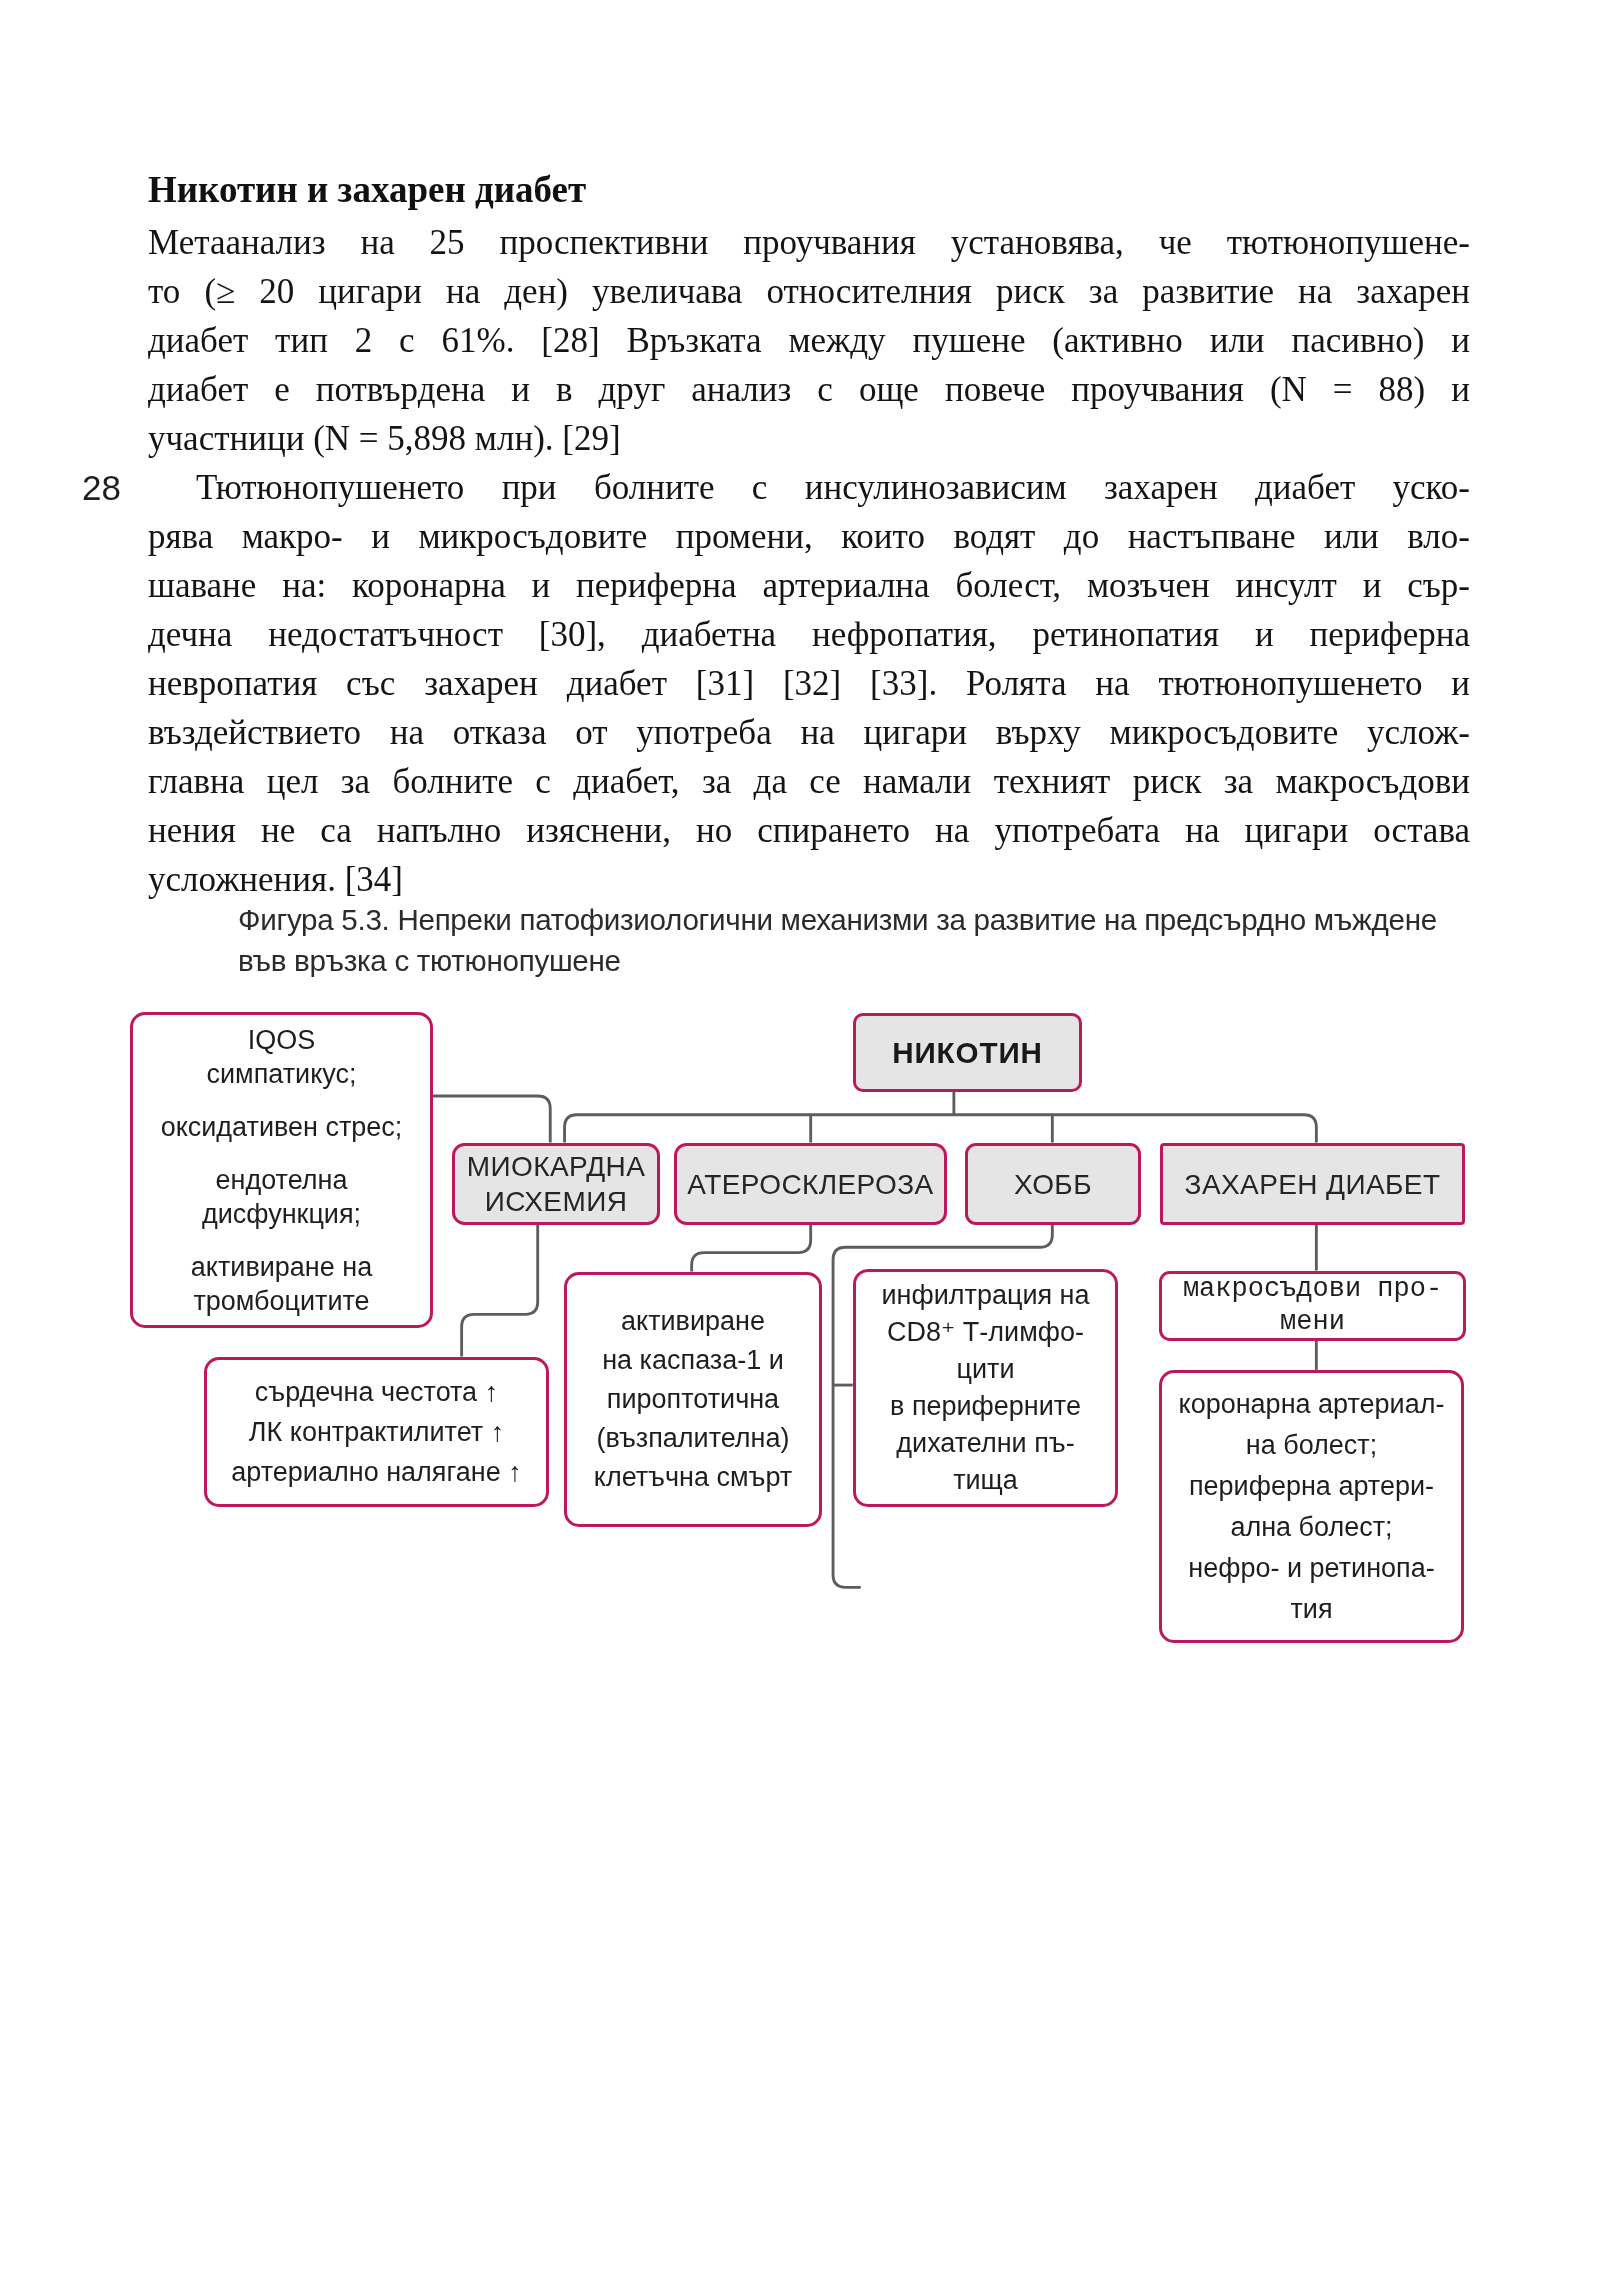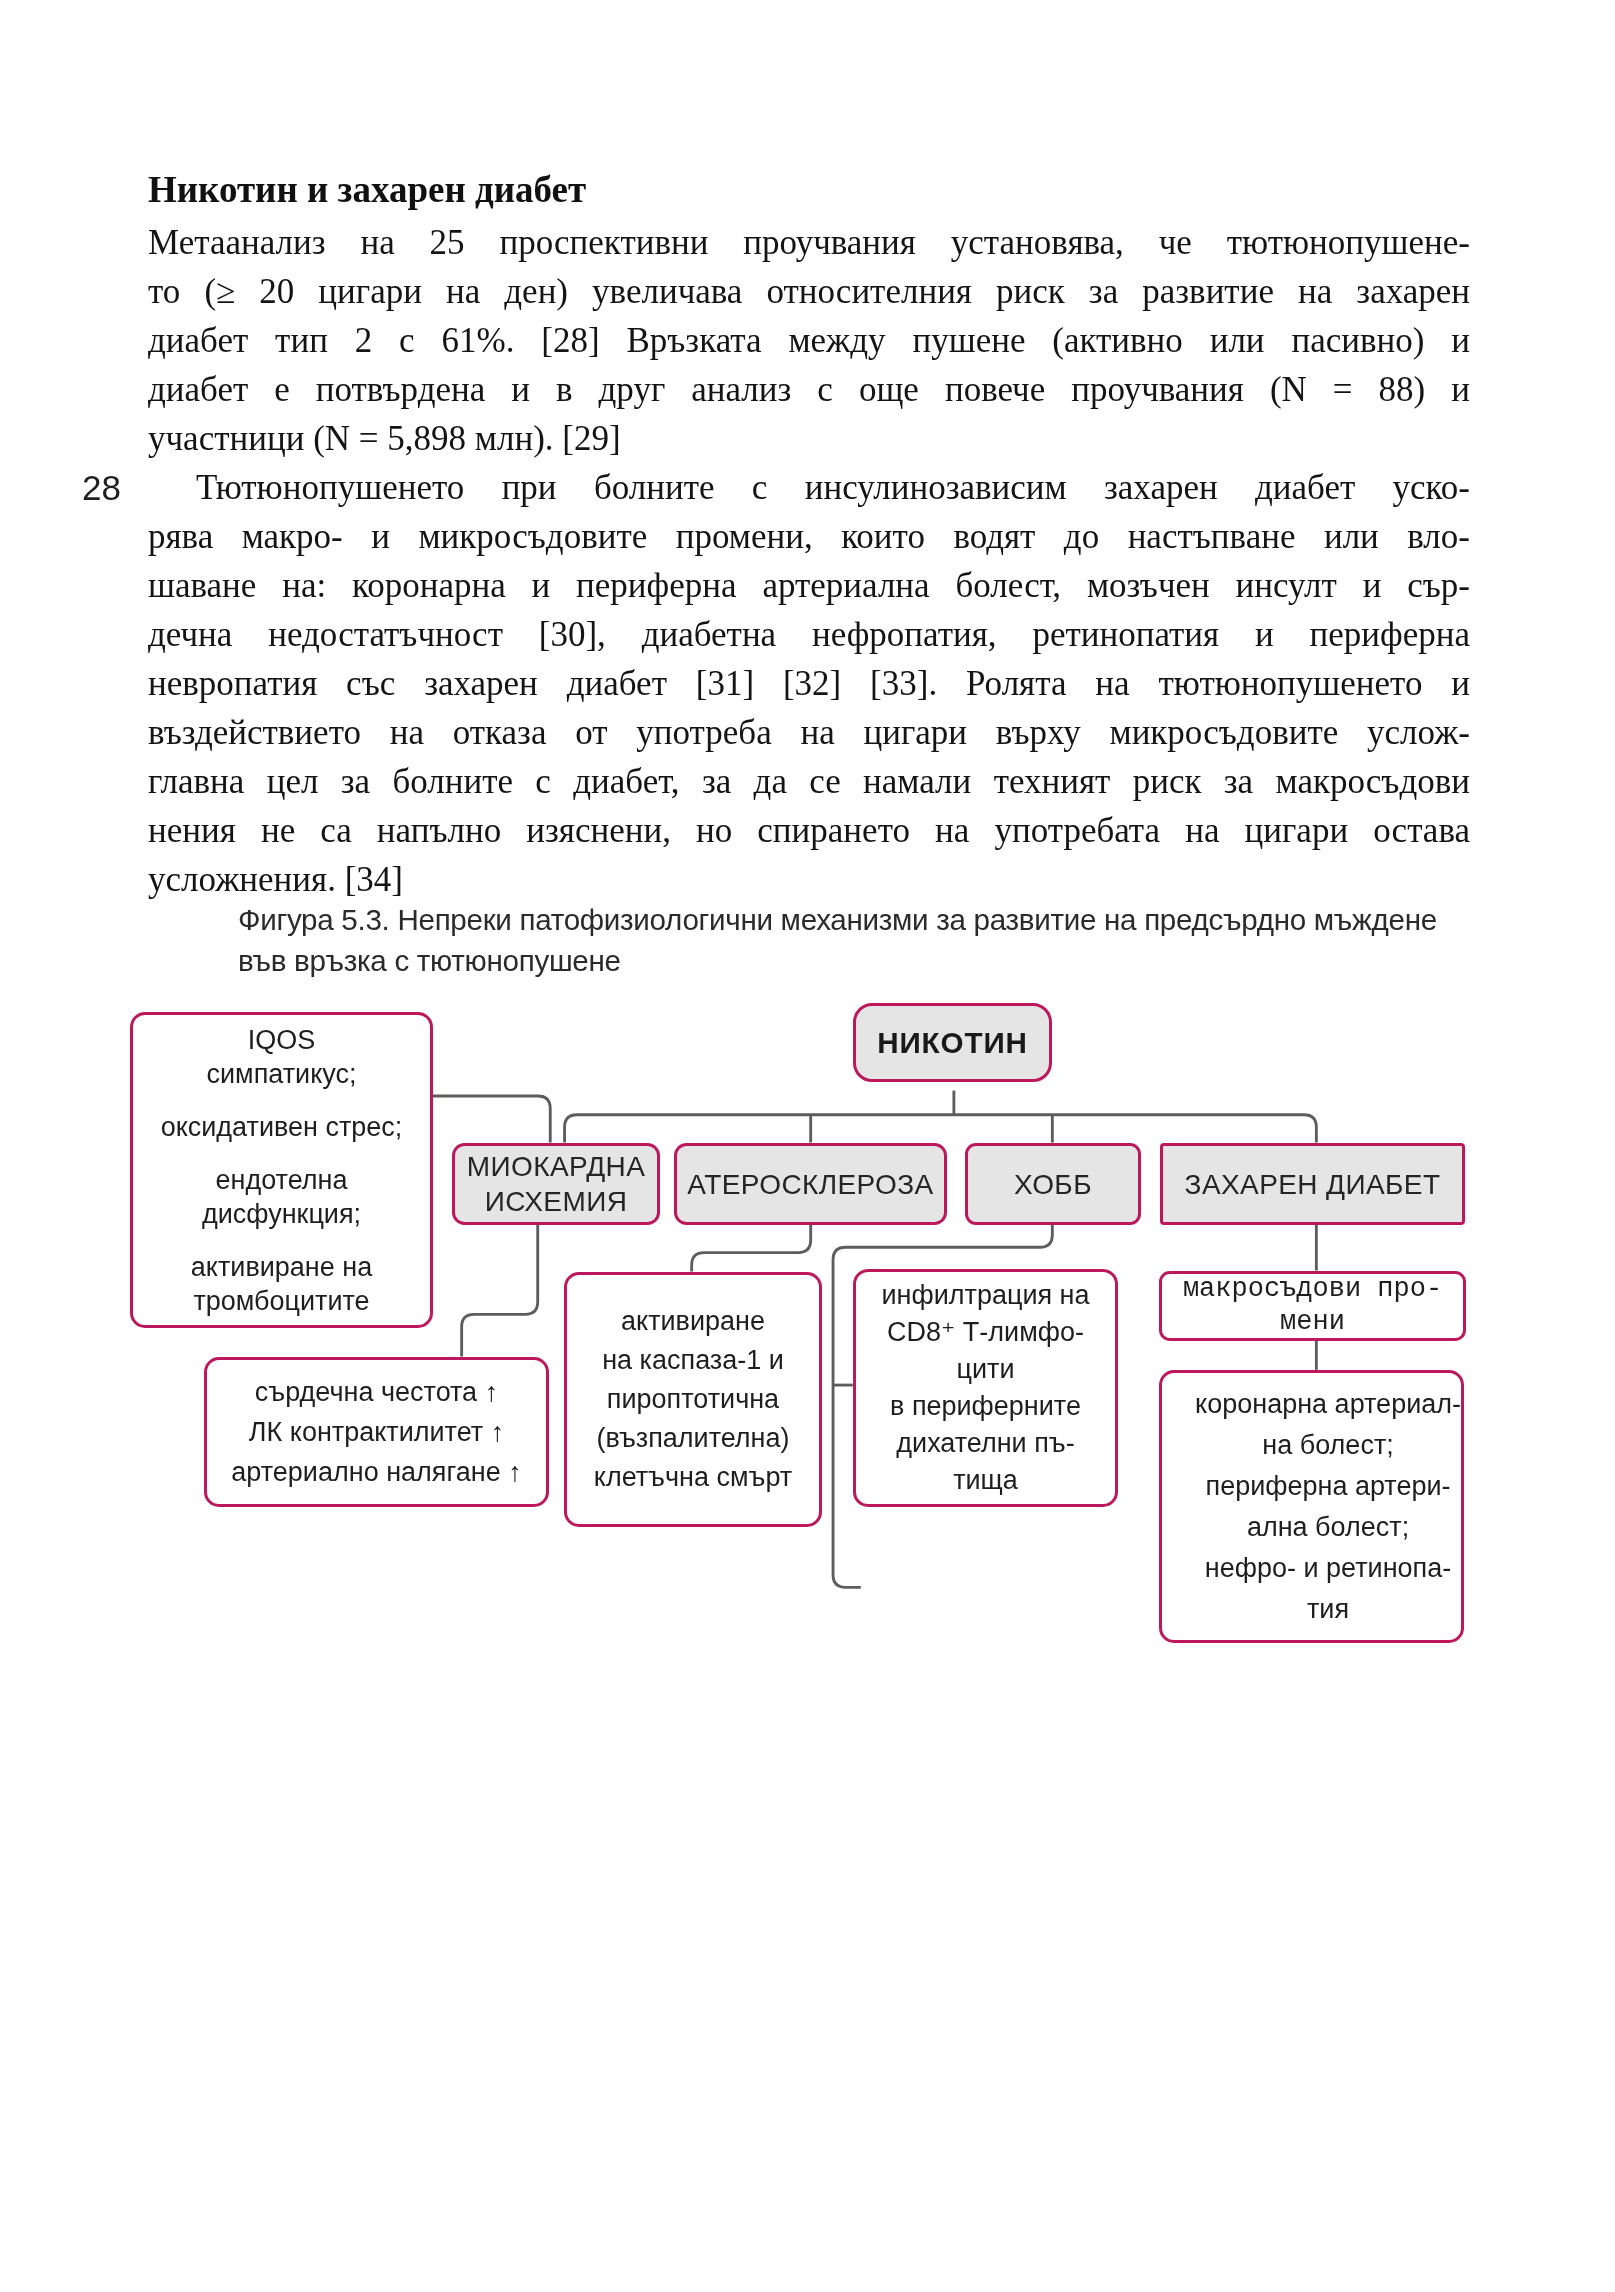--- a/index.html
+++ b/index.html
@@ -105,21 +105,21 @@
     <div class="dbox iqosbox" style="left:130px; top:27px; width:303px; height:316px;">
       <span class="bt gap">IQOS
 симпатикус;</span>
       <span class="bt gap">оксидативен стрес;</span>
       <span class="bt gap">ендотелна
 дисфункция;</span>
       <span class="bt">активиране на
 тромбоцитите</span>
     </div>
 
-    <div class="dbox gray nik" style="left:853px; top:18px; width:199px; height:79px; border-radius:19px;">
+    <div class="dbox gray nik" style="left:853px; top:28px; width:229px; height:79px; border-radius:10px;">
       <span class="bt">НИКОТИН</span>
     </div>
 
     <div class="dbox gray cat" style="left:452px; top:158px; width:208px; height:82px; border-radius:12.5px;">
       <span class="bt">МИОКАРДНА
 ИСХЕМИЯ</span>
     </div>
 
     <div class="dbox gray cat" style="left:674px; top:158px; width:273px; height:82px; border-radius:12.5px;">
       <span class="bt">АТЕРОСКЛЕРОЗА</span>
@@ -155,21 +155,21 @@
 дихателни пъ-
 тища</span>
     </div>
 
 
     <div class="dbox makr" style="left:1159px; top:286px; width:307px; height:70px; border-radius:10.7px;">
       <span class="bt">макросъдови про-
 мени</span>
     </div>
 
-    <div class="dbox korn" style="left:1159px; top:385px; width:305px; height:273px;justify-content:flex-end;">
+    <div class="dbox korn" style="left:1159px; top:385px; width:305px; height:273px;">
       <span class="bt">коронарна артериал-
 на болест;
 периферна артери-
 ална болест;
 нефро- и ретинопа-
 тия</span>
     </div>
 
   </div>
 </div>

